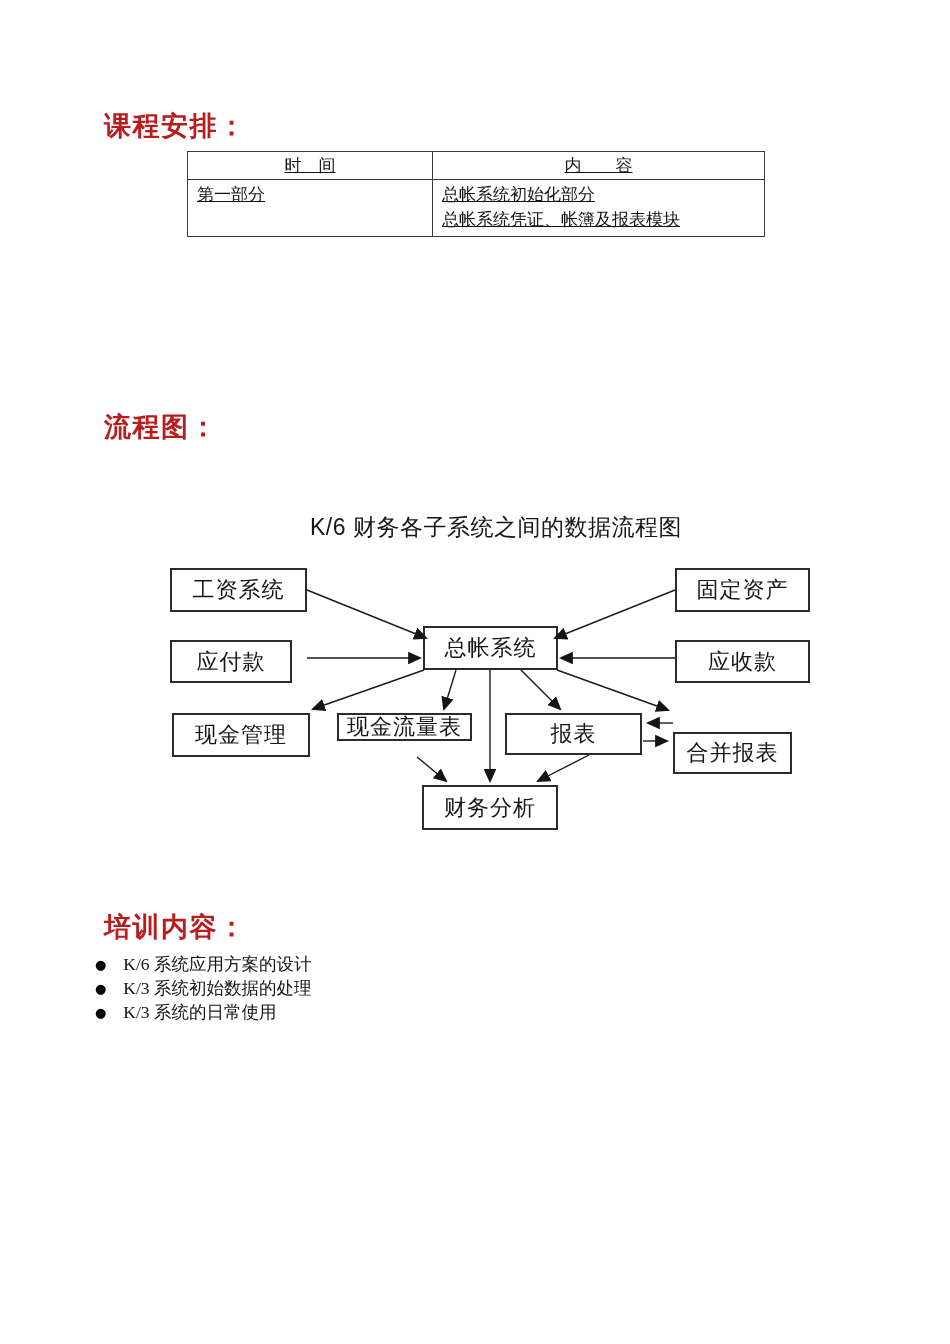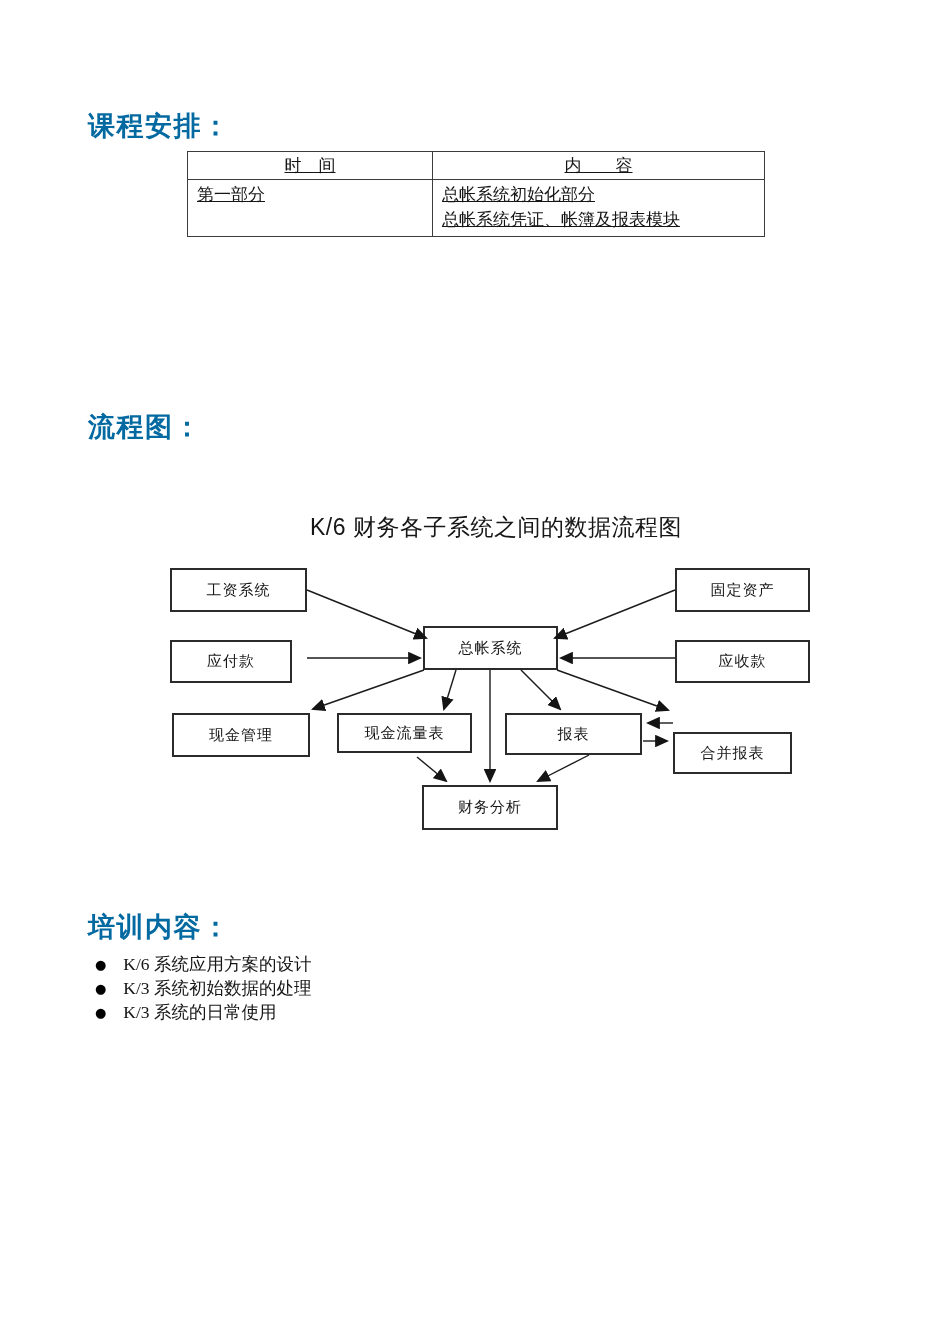--- a/index.html
+++ b/index.html
@@ -1,20 +1,20 @@
 <!DOCTYPE html>
 <html><head>
 <meta charset="utf-8">
 <style>
   * { margin:0; padding:0; box-sizing:border-box; }
   html,body { width:950px; height:1344px; background:#ffffff; }
   body { position:relative; overflow:hidden; color:#111;
          font-family:"Liberation Serif", serif; }
 
-  .heading { position:absolute; left:88px; color:#0369a1; font-weight:bold;
+  .heading { position:absolute; left:104px; color:#b91c1c; font-weight:bold;
              font-size:27px; letter-spacing:1.5px;
              font-family:Liberation Serif, serif; }
   #heading-schedule { top:108px; }
   #heading-flowchart { top:409px; }
   #heading-training { top:909px; }
 
   
   #schedule-table { position:absolute; left:187px; top:151px; width:577px;
                     border-collapse:collapse; table-layout:fixed;
                     font-size:17px; color:#151515; }
@@ -28,29 +28,29 @@
   #schedule-table tr.row-1 td { height:50px; }
   #schedule-table tr.row-2 td { height:56px; }
 
   
   #diagram-title { position:absolute; left:160px; top:512px; width:672px;
                    text-align:center; font-size:23px; color:#161616;
                    letter-spacing:0.5px;
                    font-family:"Liberation Sans", sans-serif; }
   .node { position:absolute; border:2px solid #2b2b2b; background:#fff;
           display:flex; align-items:center; justify-content:center;
-          font-family:"Liberation Sans", sans-serif; font-size:15px;
+          font-family:"Liberation Sans", sans-serif; font-size:22px;
           letter-spacing:1px; color:#161616; z-index:2; }
   #node-salary        { left:170px; top:568px; width:137px; height:44px; }
   #node-fixed-assets  { left:675px; top:568px; width:135px; height:44px; }
   #node-payables      { left:170px; top:640px; width:122px; height:43px; }
   #node-receivables   { left:675px; top:640px; width:135px; height:43px; }
   #node-gl            { left:423px; top:626px; width:135px; height:44px; }
   #node-cash-mgmt     { left:172px; top:713px; width:138px; height:44px; }
-  #node-cash-flow     { left:337px; top:713px; width:135px; height:40px; }
+  #node-cash-flow     { left:337px; top:713px; width:135px; height:28px; }
   #node-reports       { left:505px; top:713px; width:137px; height:42px; }
   #node-consolidated  { left:673px; top:732px; width:119px; height:42px; }
   #node-analysis      { left:422px; top:785px; width:136px; height:45px; }
 
   #arrow-layer { position:absolute; left:0; top:0; width:950px; height:1344px;
                  z-index:3; pointer-events:none; }
   #arrow-layer line { stroke:#1b1b1b; stroke-width:1.4px; }
 
   
   #training-list { position:absolute; left:95px; top:952px; list-style:none;

